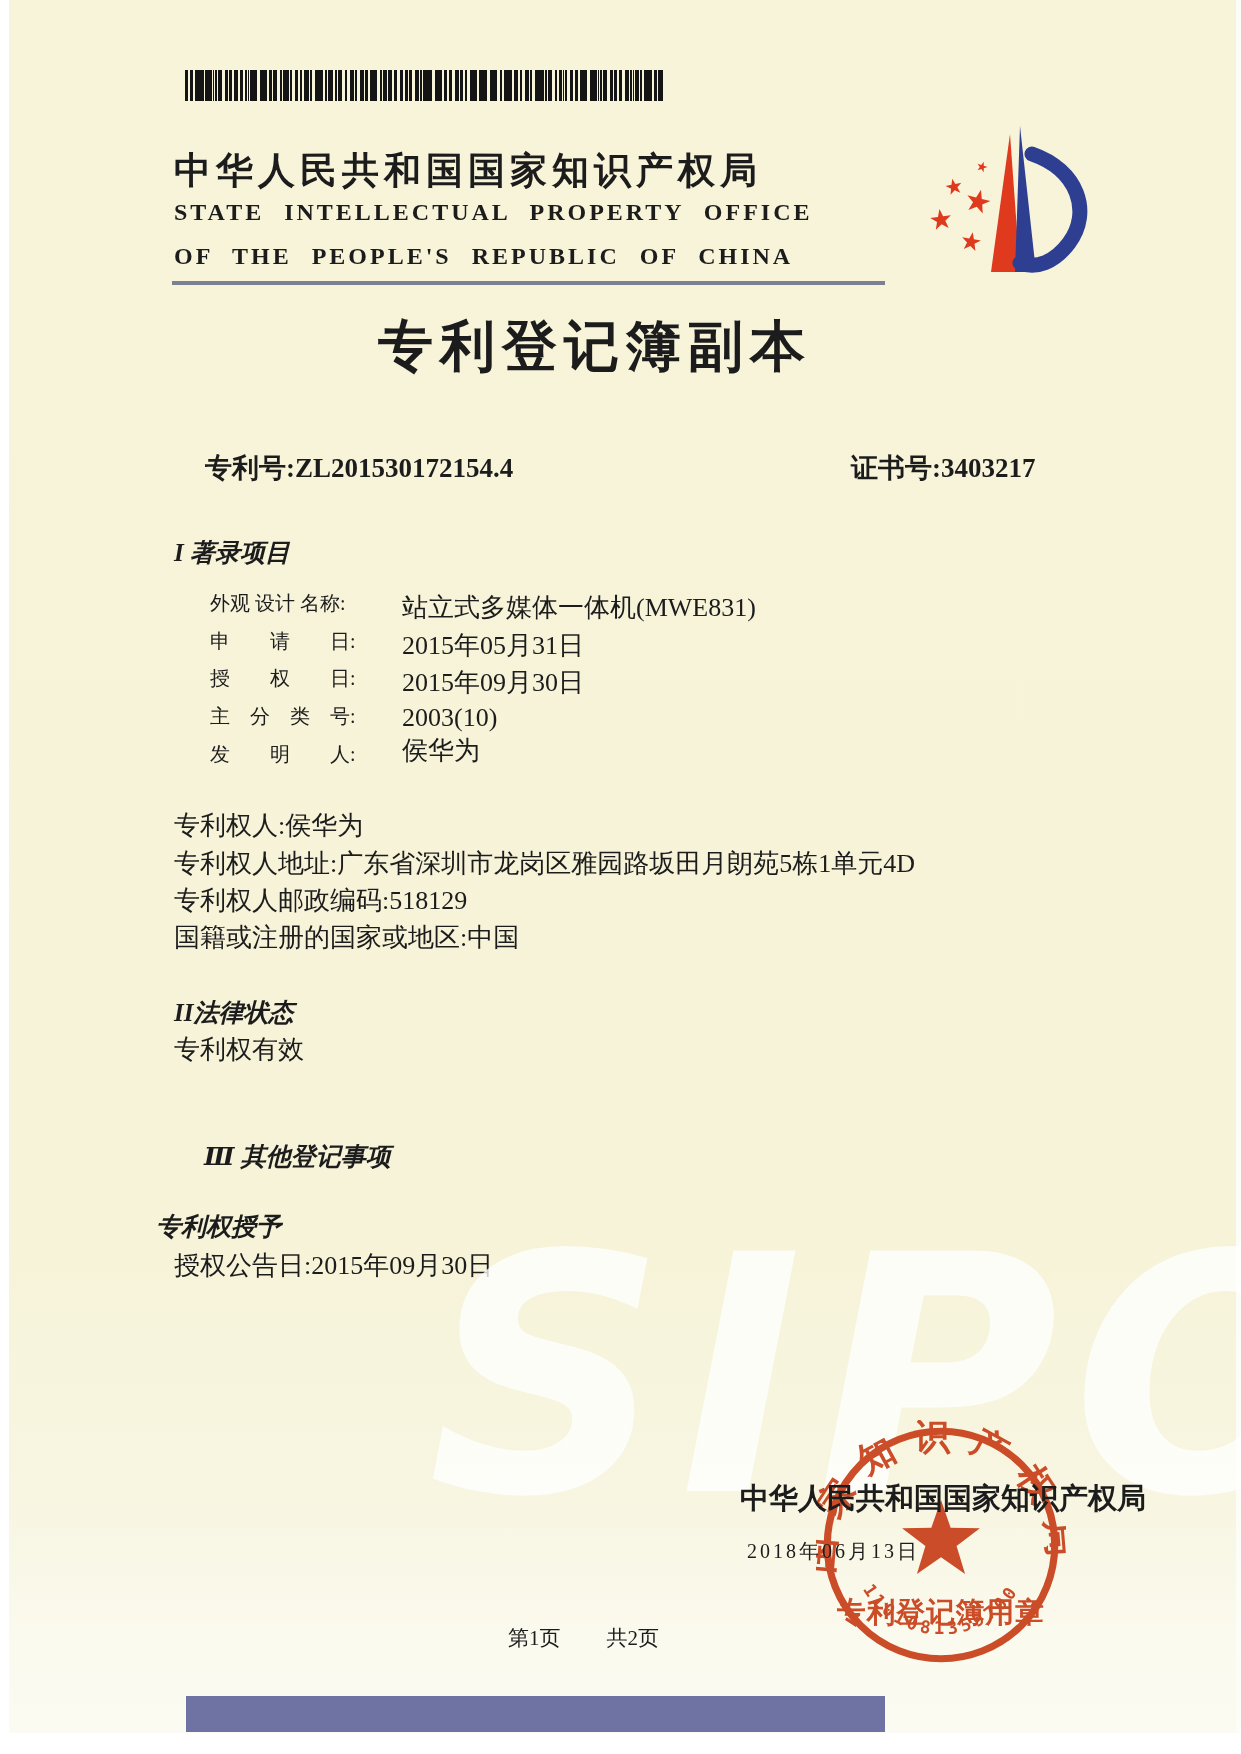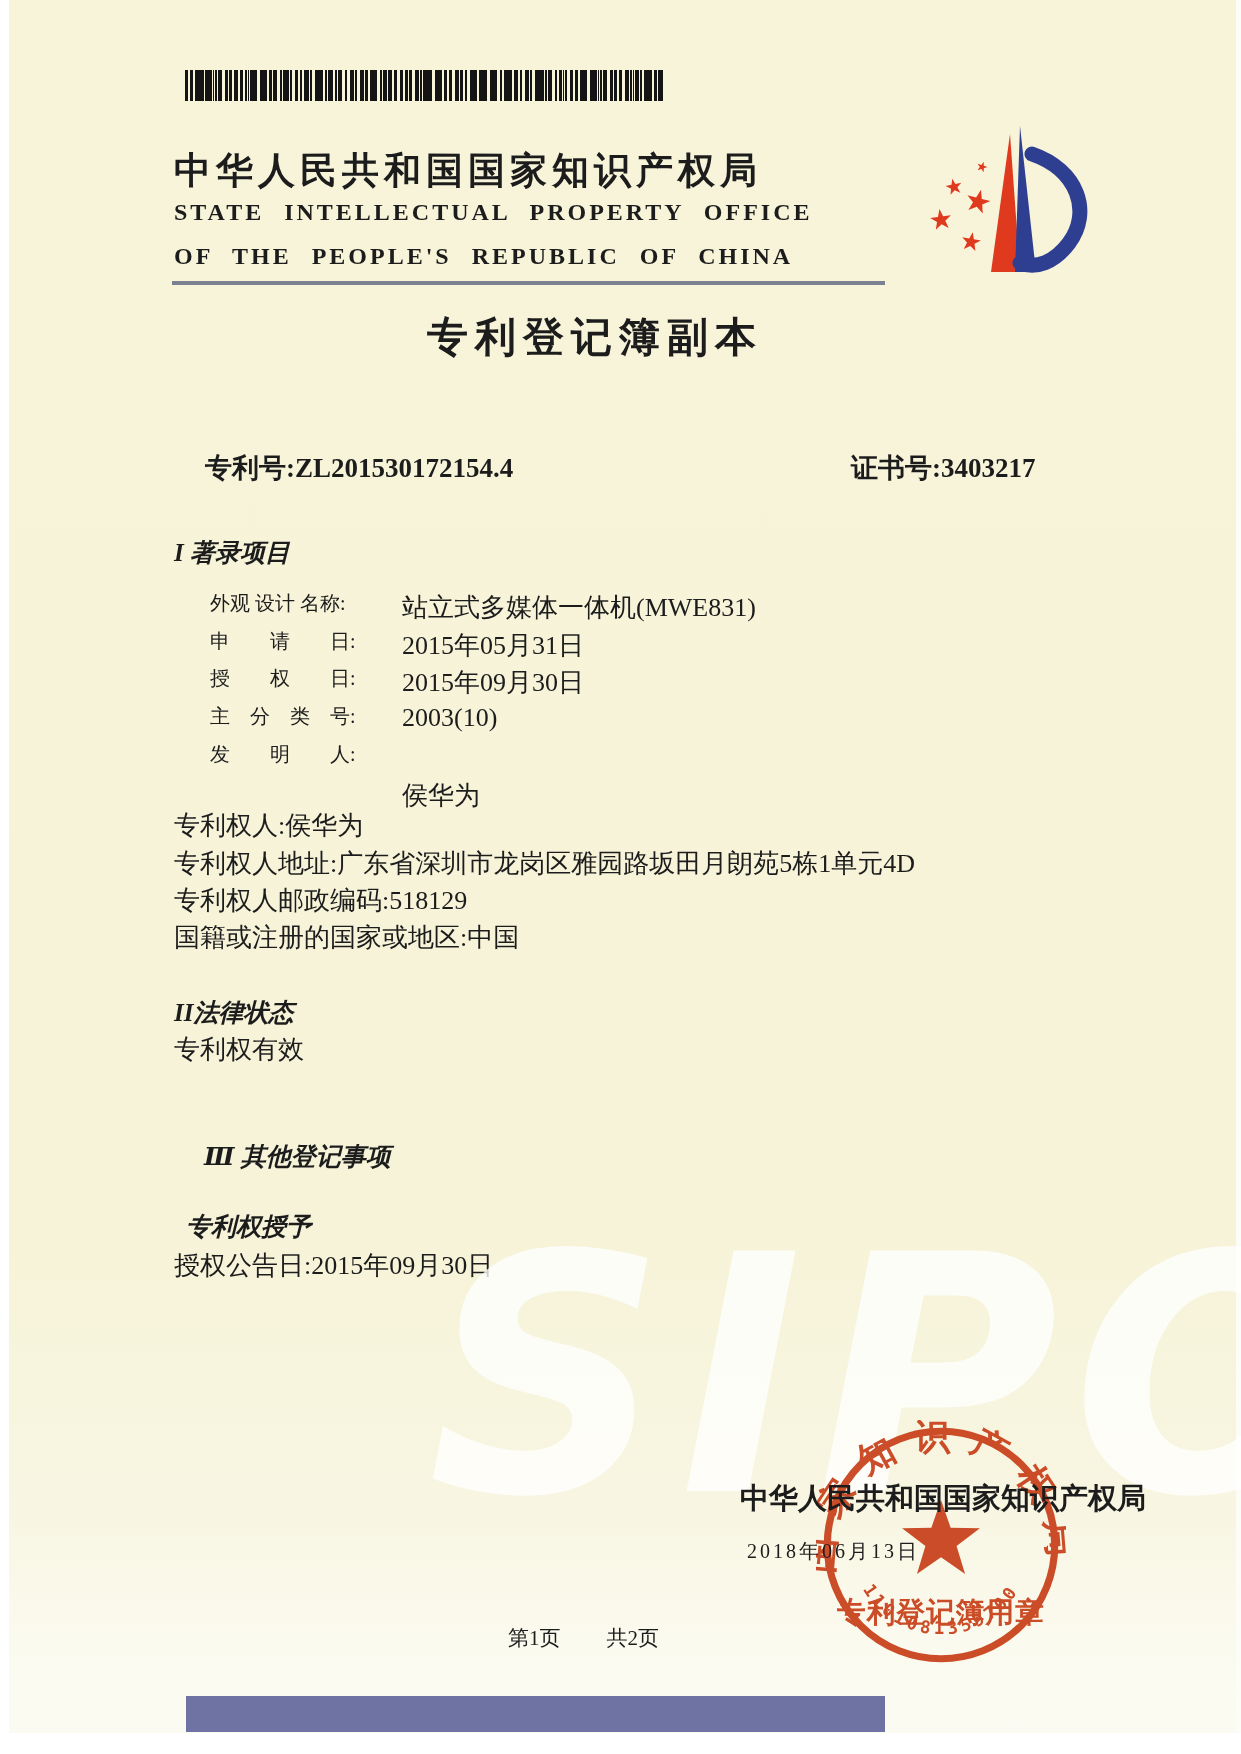--- a/index.html
+++ b/index.html
@@ -23,21 +23,21 @@
       repeating-linear-gradient(90deg,#141414 0 3px,transparent 3px 11px),
       repeating-linear-gradient(90deg,#141414 0 1px,transparent 1px 7px),
       repeating-linear-gradient(90deg,#141414 0 2px,transparent 2px 17px);
   }
 
   .org-cn{left:174px;top:146px;font-size:37px;font-weight:bold;letter-spacing:5px;white-space:nowrap;}
   .org-en1{left:174px;top:199px;font-size:24px;font-weight:bold;letter-spacing:3px;word-spacing:11px;white-space:nowrap;}
   .org-en2{left:174px;top:243px;font-size:24px;font-weight:bold;letter-spacing:3px;word-spacing:11px;white-space:nowrap;}
   .rule{left:172px;top:281px;width:713px;height:4px;background:#7b8191;}
 
-  .doc-title{left:0;top:310px;width:1190px;text-align:center;font-size:41px;font-weight:bold;letter-spacing:7px;white-space:nowrap;font-family:Liberation Serif, serif;}
+  .doc-title{left:0;top:310px;width:1190px;text-align:center;font-size:55px;font-weight:bold;letter-spacing:7px;white-space:nowrap;font-family:Liberation Serif, serif;}
 
   .num-row{font-size:27px;font-weight:bold;white-space:nowrap;}
   .patent-no{left:174px;top:450px;margin-left:31px;}
   .cert-no{left:851px;top:450px;}
 
   .sec-head{font-size:25px;font-weight:bold;white-space:nowrap;font-style:italic;}
   .body-line{font-size:26px;white-space:pre;}
   .field-label{position:absolute;left:174px;font-size:20px;white-space:pre;margin-left:36px;}
   .field-value{position:absolute;left:402px;font-size:26px;white-space:pre;}
 
@@ -108,32 +108,32 @@
   <div class="field-label" style="top:628px;">申　　请　　日:</div>
   <div class="field-value" style="top:628px;">2015年05月31日</div>
 
   <div class="field-label" style="top:665px;">授　　权　　日:</div>
   <div class="field-value" style="top:665px;">2015年09月30日</div>
 
   <div class="field-label" style="top:703px;">主　分　类　号:</div>
   <div class="field-value" style="top:703px;">2003(10)</div>
 
   <div class="field-label" style="top:741px;">发　　明　　人:</div>
-  <div class="field-value" style="top:778px;">侯华为</div>
+  <div class="field-value" style="top:733px;">侯华为</div>
 
   <div class="abs body-line" style="left:174px;top:808px;">专利权人:侯华为</div>
   <div class="abs body-line" style="left:174px;top:846px;">专利权人地址:广东省深圳市龙岗区雅园路坂田月朗苑5栋1单元4D</div>
   <div class="abs body-line" style="left:174px;top:883px;">专利权人邮政编码:518129</div>
   <div class="abs body-line" style="left:174px;top:920px;">国籍或注册的国家或地区:中国</div>
 
   <div class="abs sec-head" style="left:174px;top:996px;">II法律状态</div>
   <div class="abs body-line" style="left:174px;top:1032px;">专利权有效</div>
 
   <div class="abs sec-head" style="left:174px;top:1140px;margin-left:30px;">Ⅲ 其他登记事项</div>
-  <div class="abs sec-head" style="left:186px;top:1210px;">专利权授予</div>
+  <div class="abs sec-head" style="left:156px;top:1210px;">专利权授予</div>
   <div class="abs body-line" style="left:174px;top:1248px;">授权公告日:2015年09月30日</div>
 
   <div class="abs issuer-org">中华人民共和国国家知识产权局</div>
   <div class="abs issuer-date">2018年06月13日</div>
 
   <svg class="abs seal-svg" viewBox="0 0 244 244">
     <defs>
       <path id="sealTopArc" d="M 28 180 A 105 105 0 1 1 216 180" fill="none"></path>
       <path id="sealBottomArc" d="M 42 158 A 88 88 0 0 0 202 158" fill="none"></path>
     </defs>

